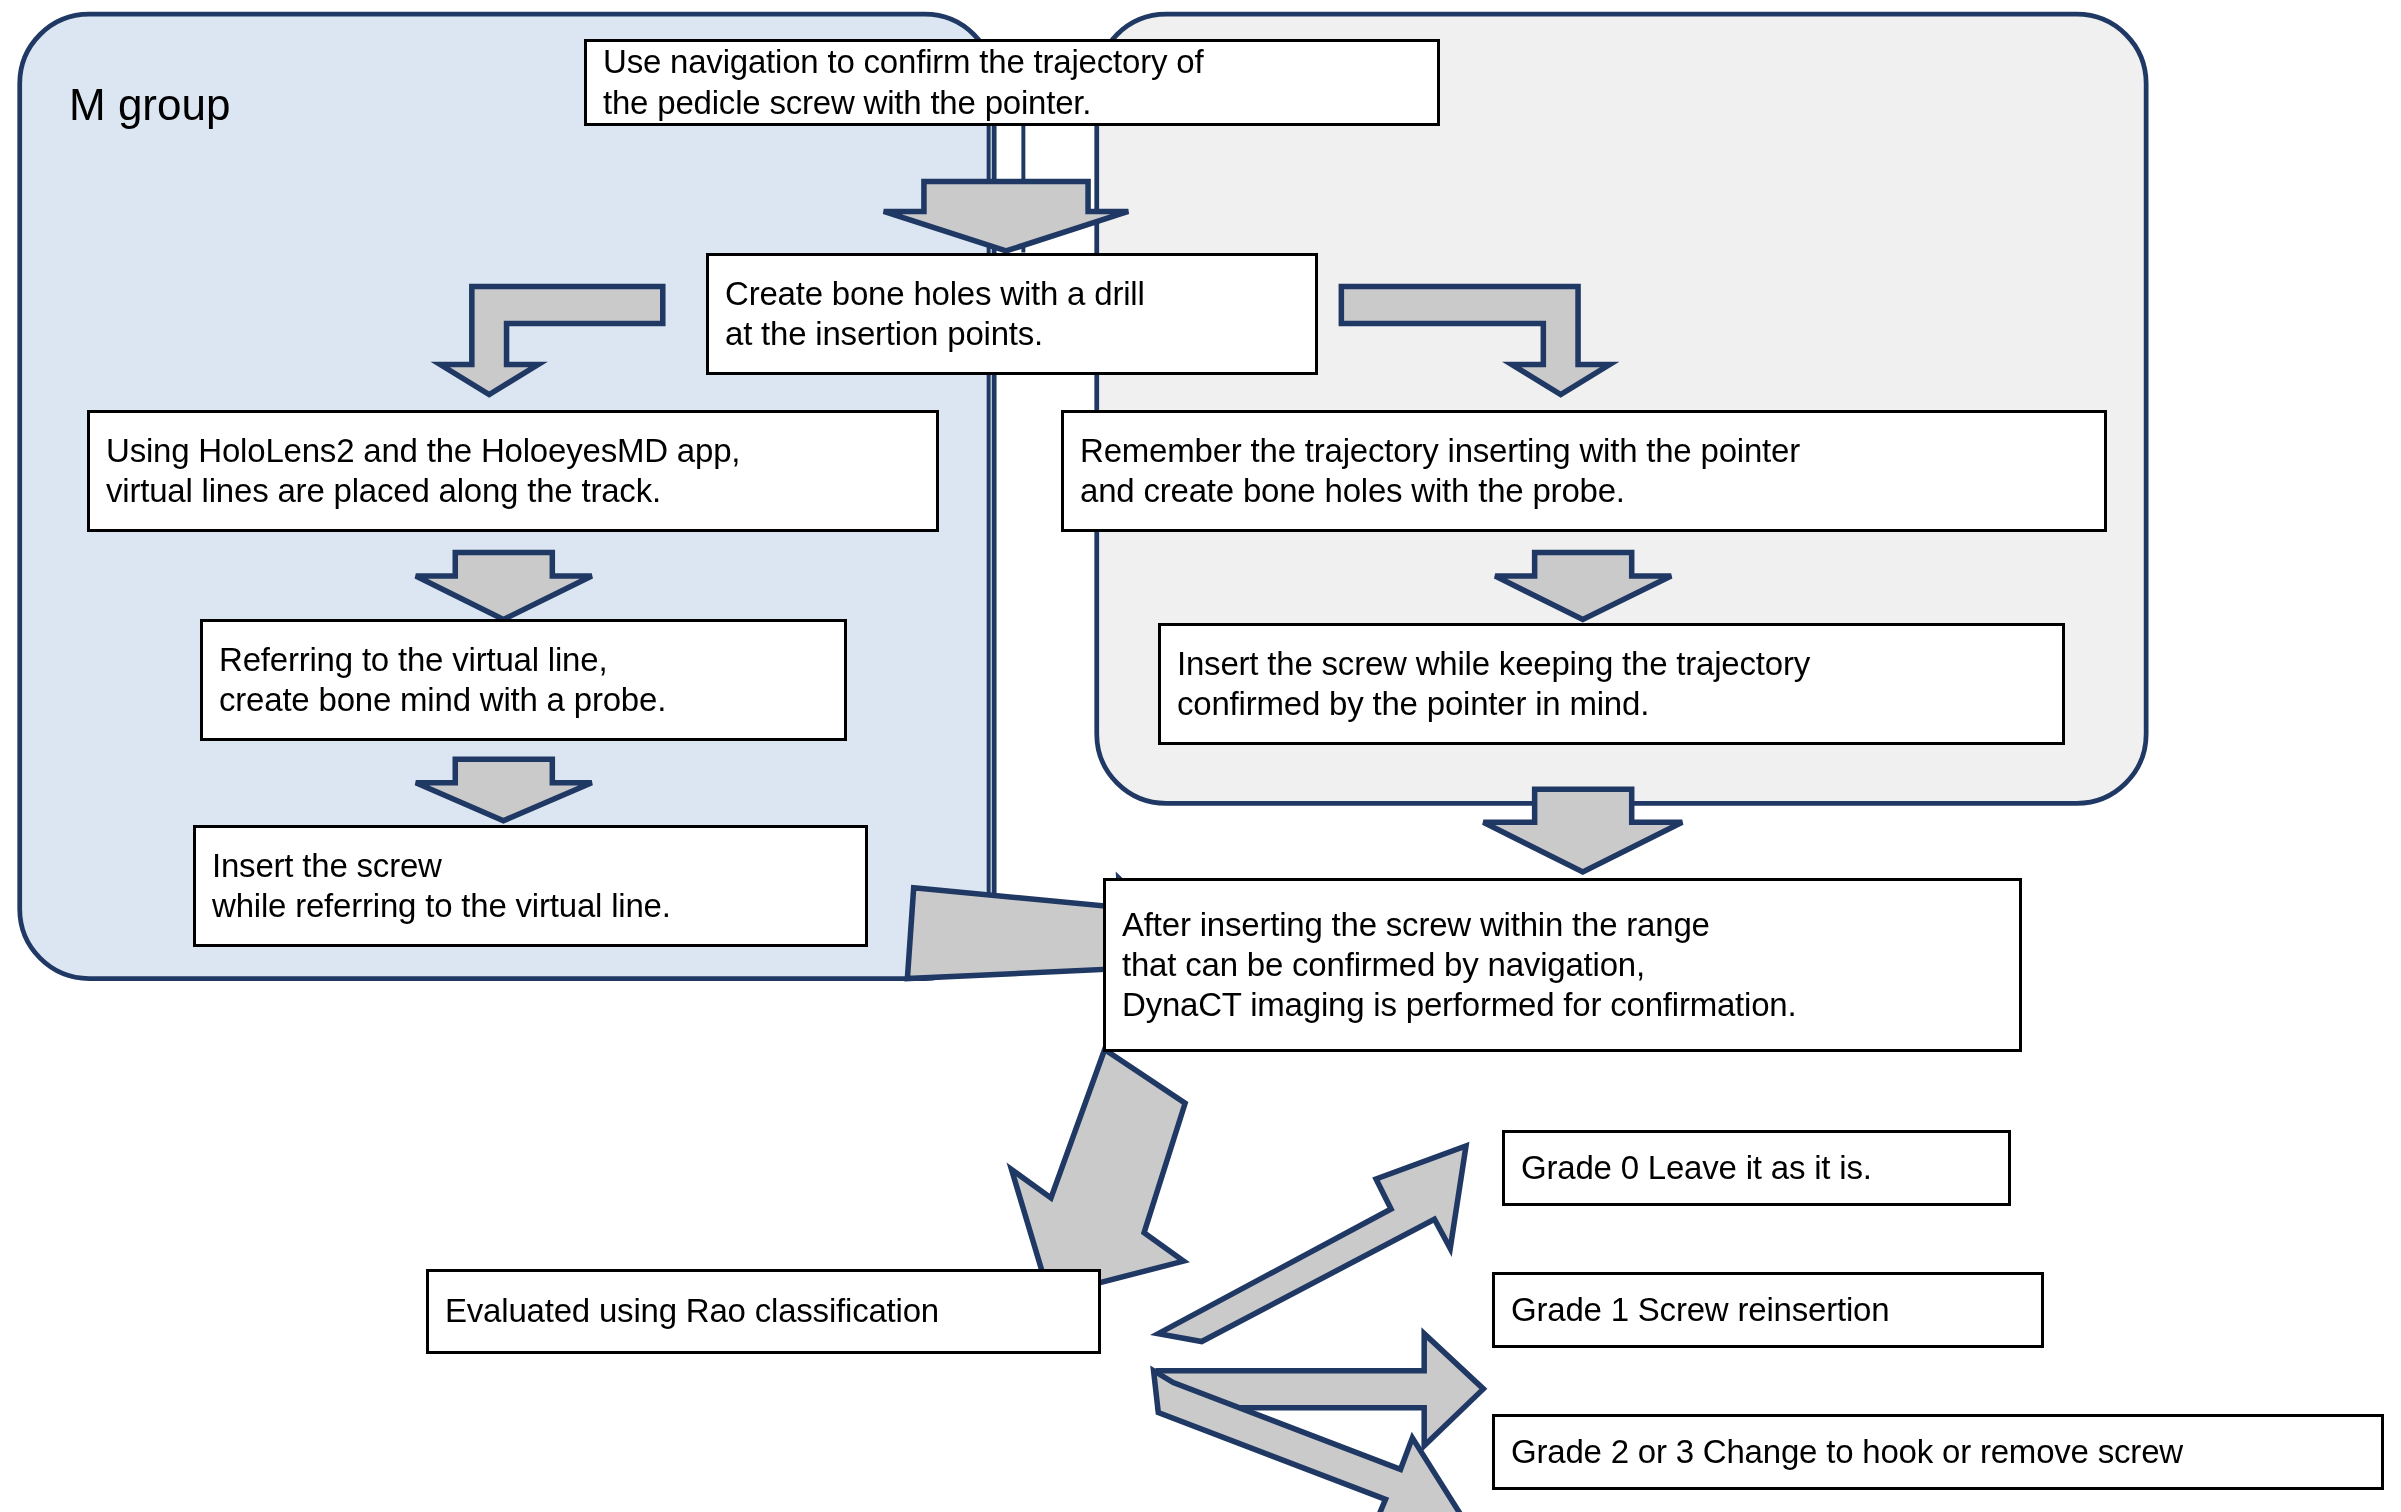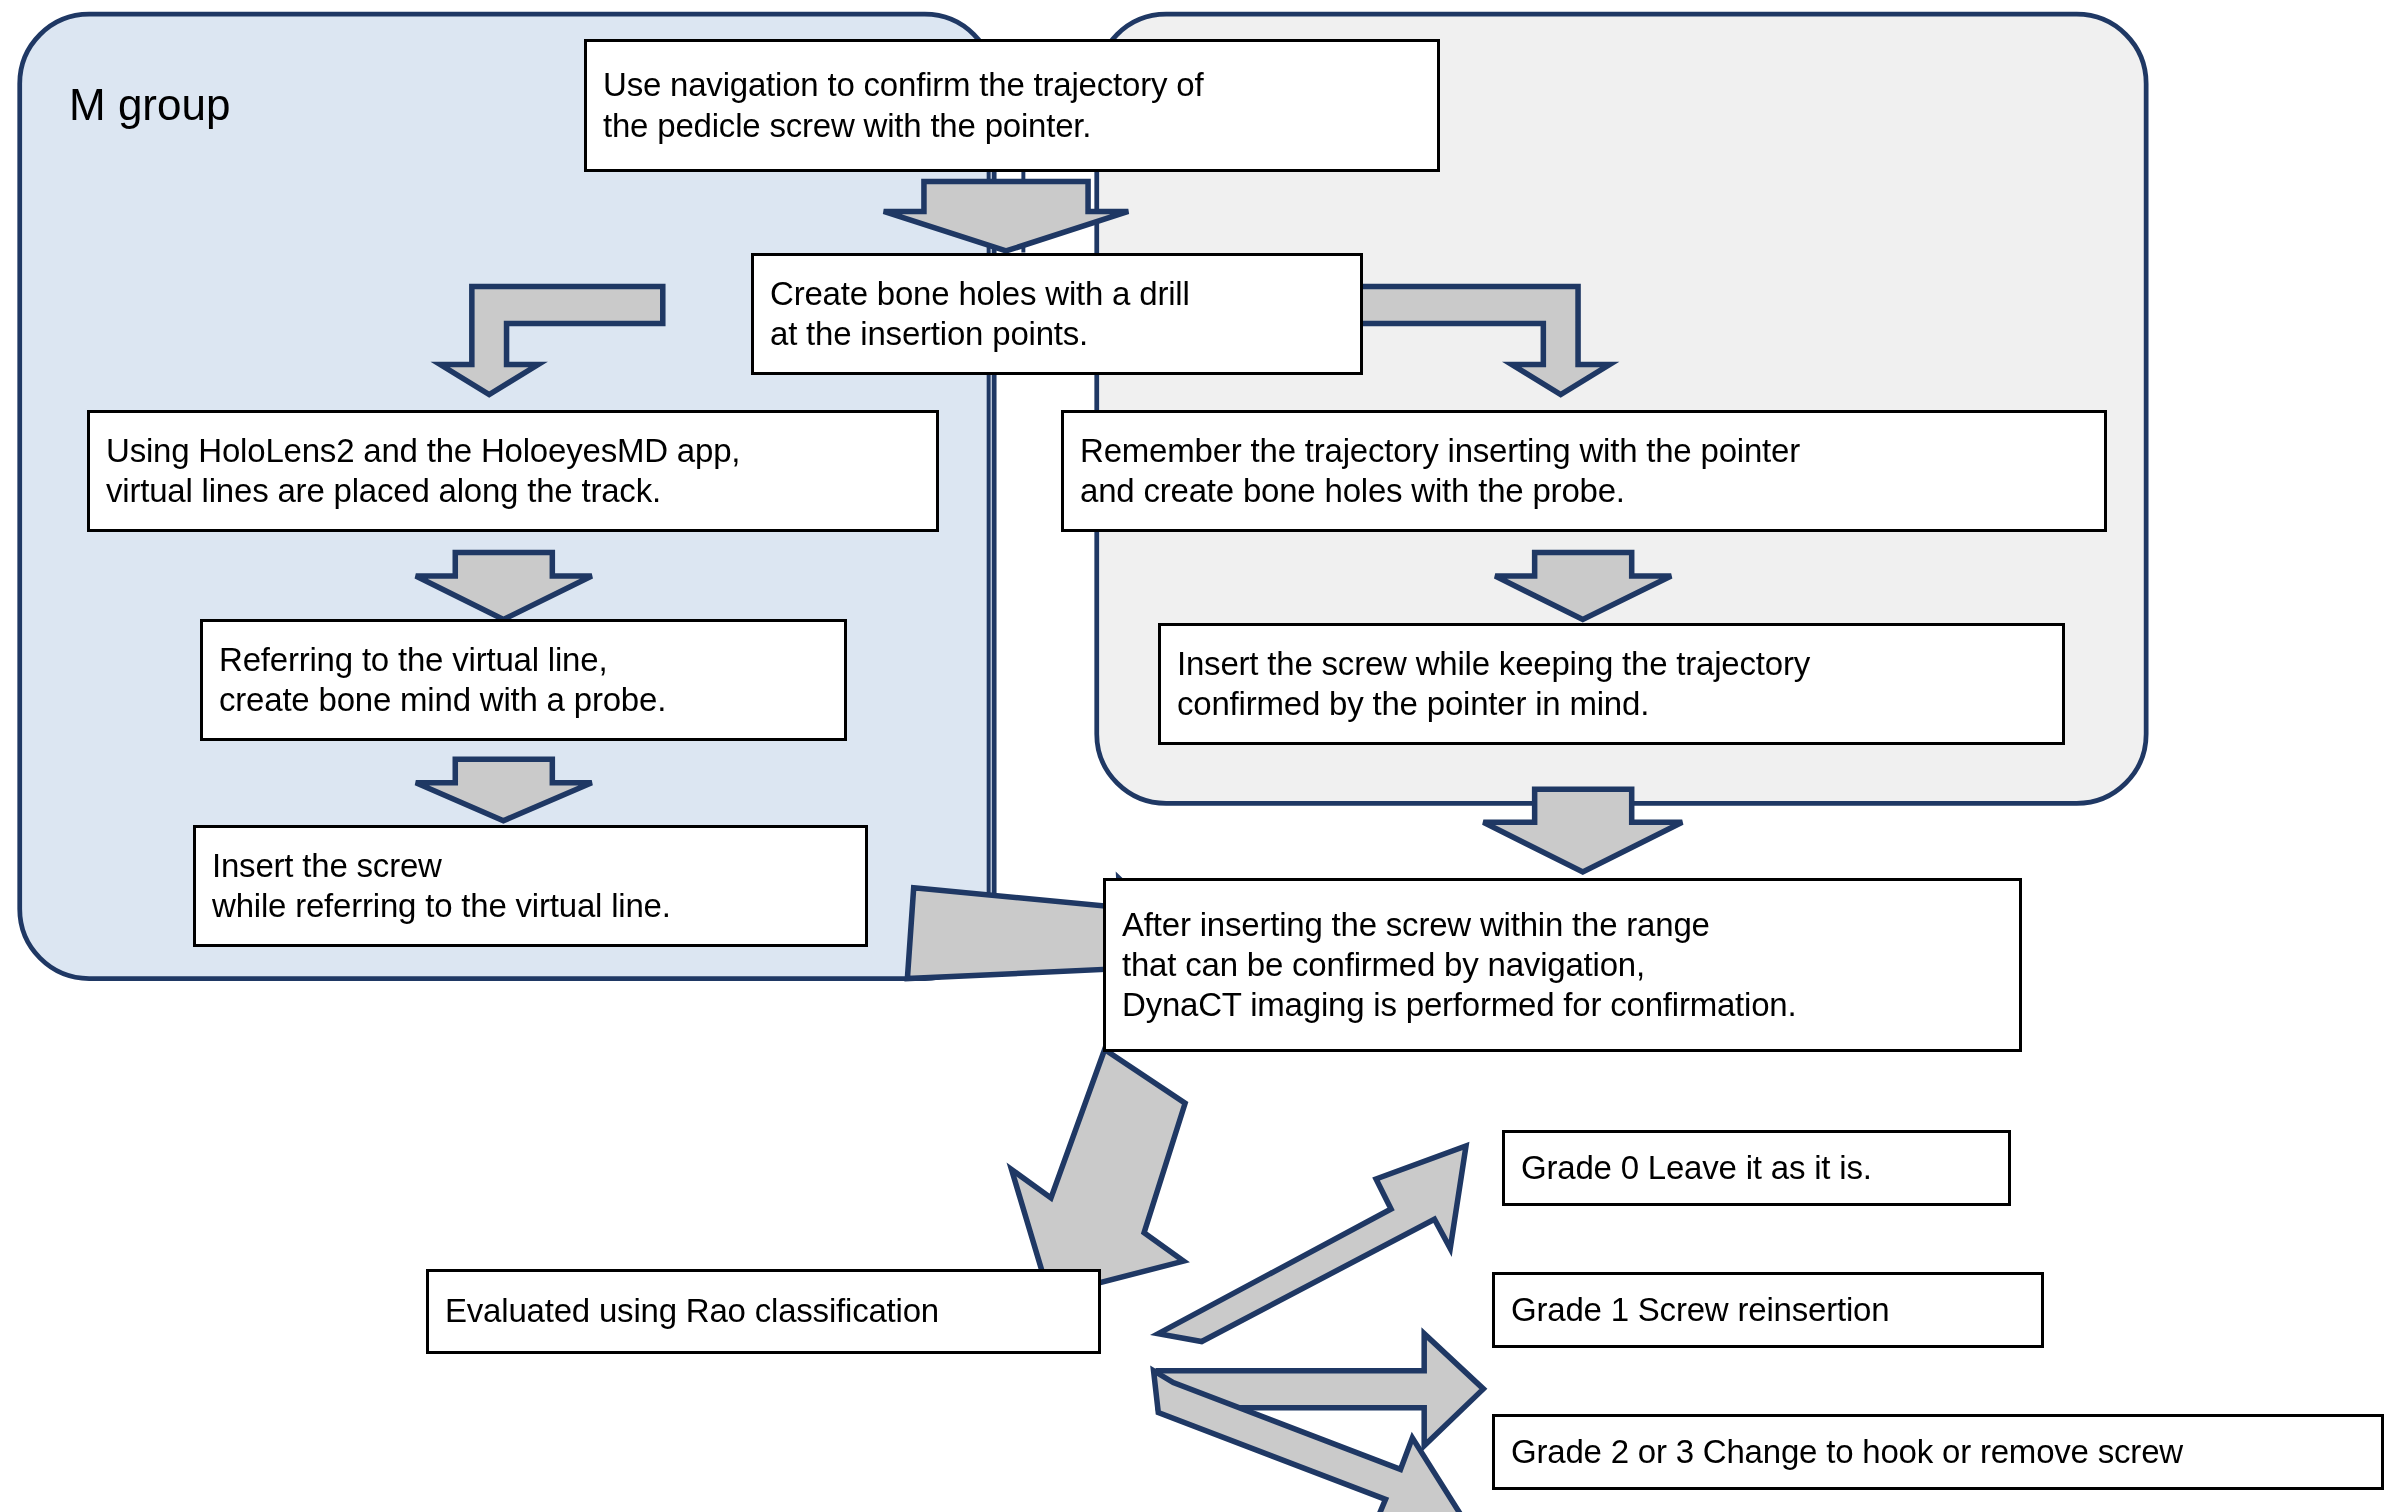--- a/index.html
+++ b/index.html
@@ -108,24 +108,24 @@
 
     <polygon class="arrow-shape" points="1468,1690 1763,1532 1744,1494 1858,1452 1838,1582 1818,1545 1523,1700"></polygon>
 
     <polygon class="arrow-shape" points="1468,1737 1805,1737 1805,1690 1880,1760 1805,1832 1805,1784 1468,1784"></polygon>
 
     <polygon class="arrow-shape" points="1462,1737 1468,1790 1756,1900 1740,1938 1858,1930 1790,1822 1775,1862 1487,1752"></polygon>
   </svg>
 
   <div class="group-label" style="left:69px; top:83px;">M group</div>
 
-  <div class="node-box" style="left:584px; top:39px; width:856px; height:133px;">Use navigation to confirm the trajectory of
+  <div class="node-box" style="left:584px; top:39px; width:856px; height:87px;">Use navigation to confirm the trajectory of
 the pedicle screw with the pointer.</div>
 
-  <div class="node-box" style="left:706px; top:253px; width:612px; height:122px;margin-left:45px;">Create bone holes with a drill
+  <div class="node-box" style="left:706px; top:253px; width:612px; height:122px;">Create bone holes with a drill
 at the insertion points.</div>
 
   <div class="node-box" style="left:87px; top:410px; width:852px; height:122px;">Using HoloLens2 and the HoloeyesMD app,
 virtual lines are placed along the track.</div>
 
   <div class="node-box" style="left:1061px; top:410px; width:1046px; height:122px;">Remember the trajectory inserting with the pointer
 and create bone holes with the probe.</div>
 
   <div class="node-box" style="left:200px; top:619px; width:647px; height:122px;">Referring to the virtual line,
 create bone mind with a probe.</div>

